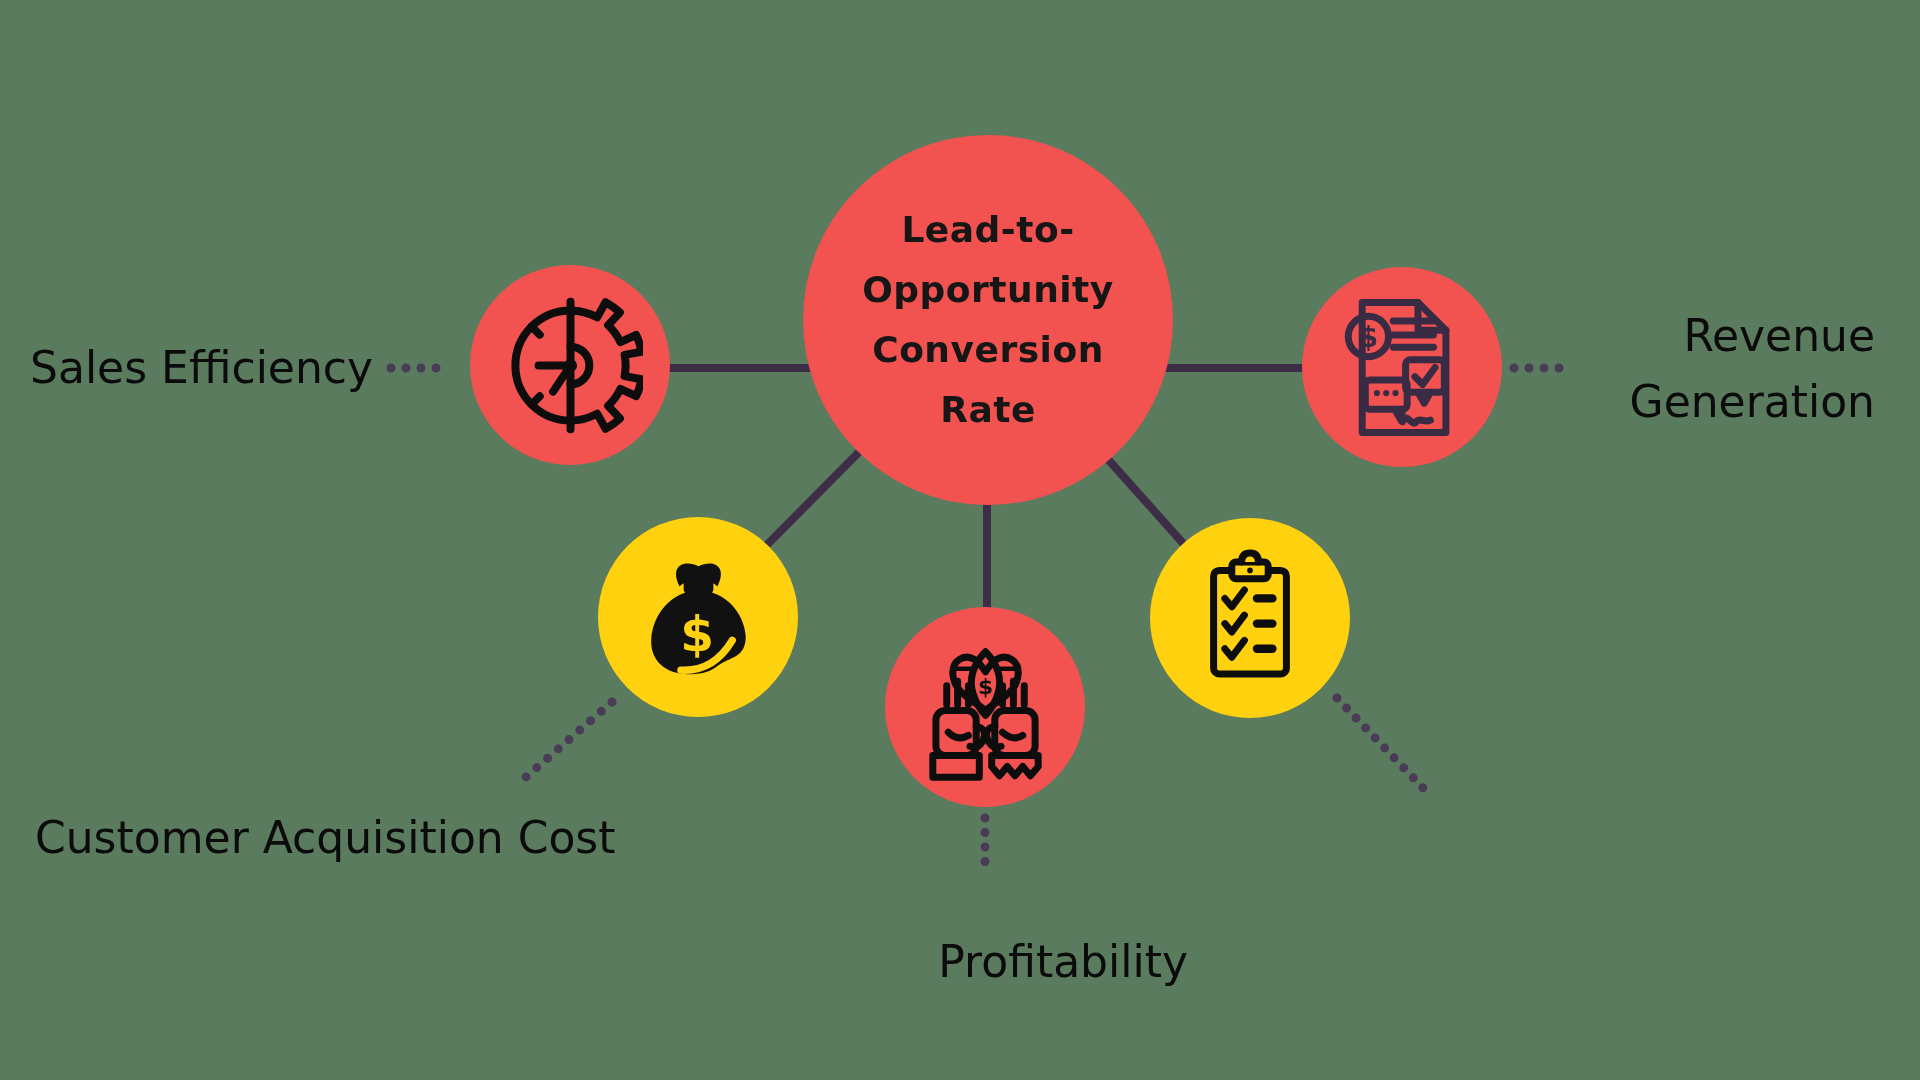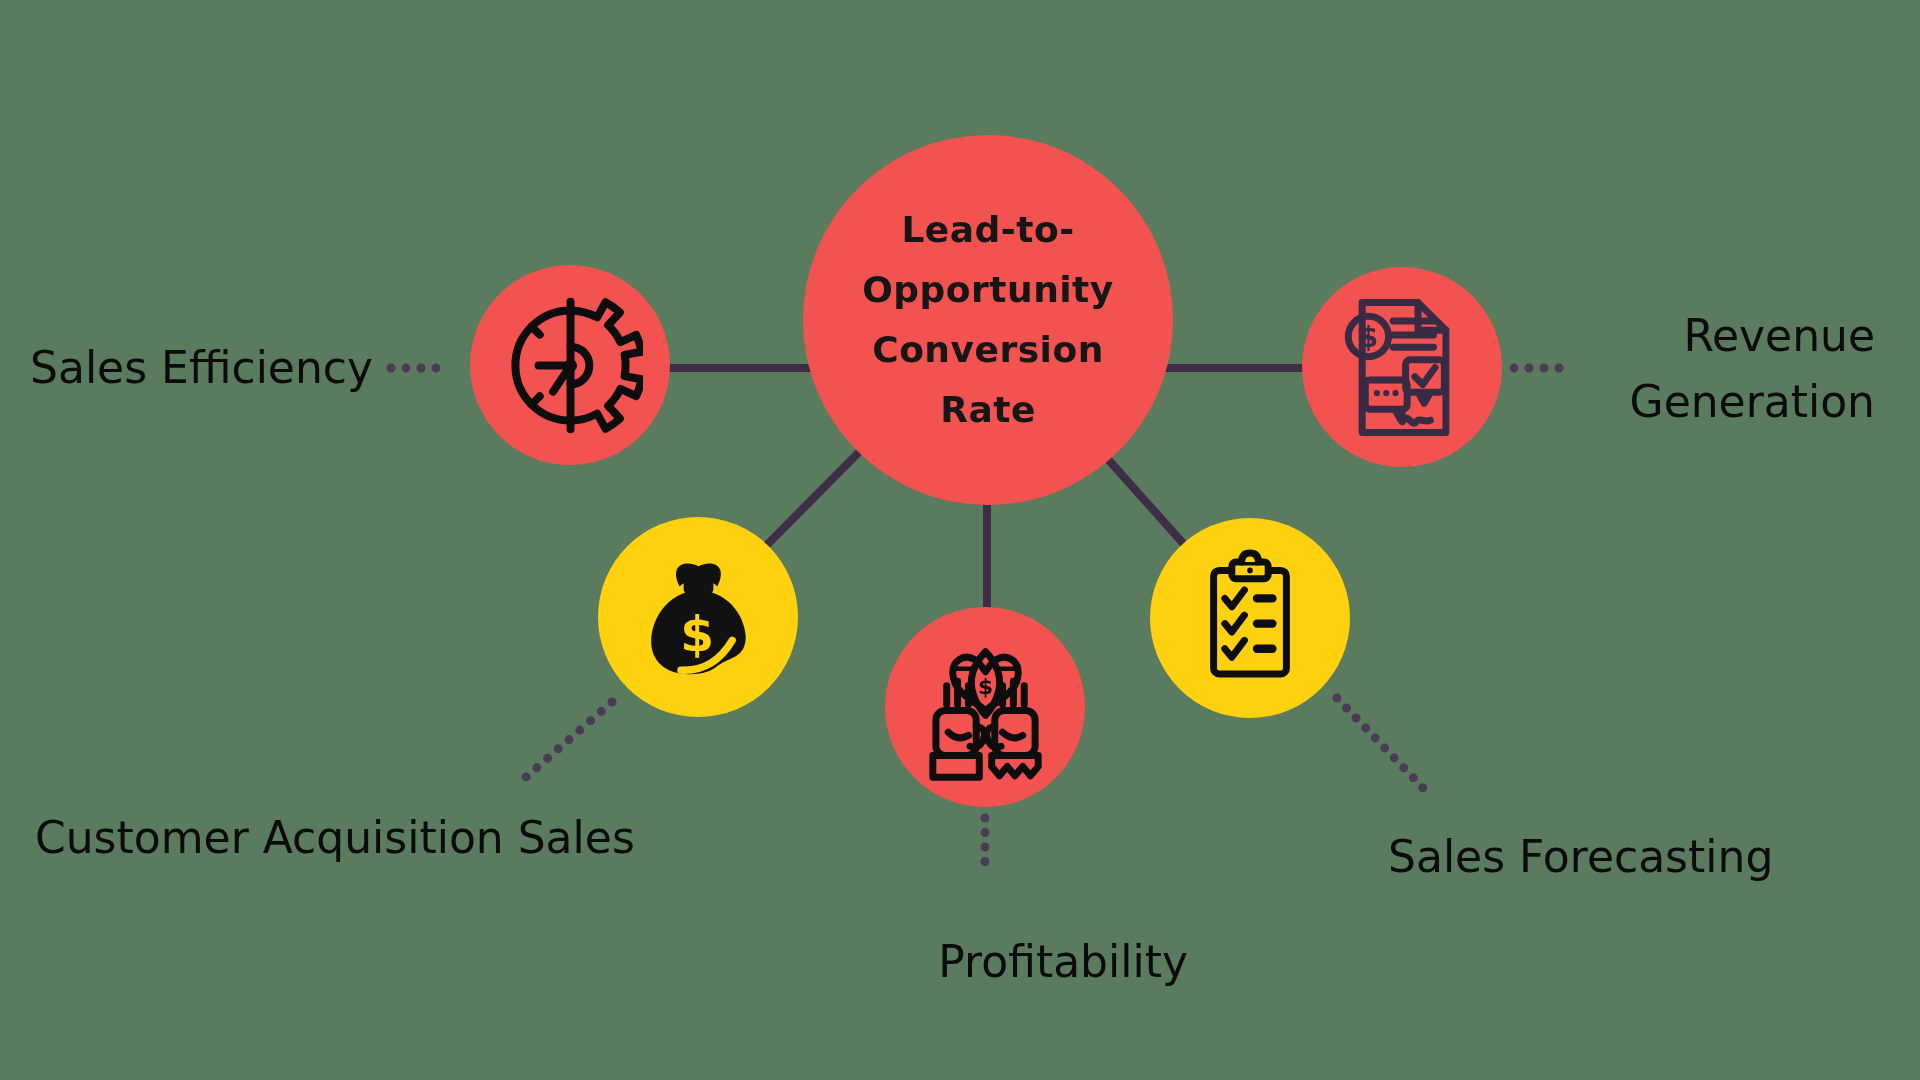--- a/index.html
+++ b/index.html
@@ -104,21 +104,21 @@
 
   <div class="circle node n-customer-acquisition-cost" style="background-color: rgb(255, 209, 14);">
     <svg width="135" height="135" viewBox="0 0 100 100">
       <path d="M36 27 C28 11 40 7 50 12 C60 7 72 11 64 27 C60 23 54 22 50 23 C46 22 40 23 36 27 Z" fill="#111111"></path>
       <rect x="39" y="20" width="22" height="13" rx="4" fill="#111111"></rect>
       <path d="M50 30 C30 30 16 48 15 66 C14 83 27 93 45 92 C53 92 59 90 64 86 C73 79 85 80 85 64 C84 47 70 30 50 30 Z" fill="#111111"></path>
       <path d="M37 89 C53 90 66 82 75 67" stroke="var(--yellow)" stroke-width="5.5" fill="none" stroke-linecap="round"></path>
       <text x="49" y="75" font-size="36" font-weight="bold" text-anchor="middle" fill="var(--yellow)" font-family="'DejaVu Sans','Liberation Sans',sans-serif">$</text>
     </svg>
   </div>
-  <div class="label l-customer-acquisition-cost">Customer Acquisition Sales</div>
+  <div class="label l-customer-acquisition-cost">Customer Acquisition Cost</div>
 
   <div class="circle node n-profitability" style="background-color: rgb(242, 83, 80);">
     <svg width="155" height="155" viewBox="0 0 100 100">
       <g stroke="#0D0D0D" stroke-width="4.5" fill="none" stroke-linecap="round" stroke-linejoin="round">
         <path d="M50 52 C42 45 30 41 29 29 C28 20 36 15 43 19 C46 21 48 24 50 27 C52 24 54 21 57 19 C64 15 72 20 71 29 C70 41 58 45 50 52 Z"></path>
         <path d="M31 25 H41 M57 25 H69" stroke-width="3"></path>
         <path d="M50 14 C58 22 61 32 58 41 C56 48 53 52 50 55 C47 52 44 48 42 41 C39 32 42 22 50 14 Z"></path>
         <path d="M25 48 V36 M32 48 V33 M39 48 V36"></path>
         <rect x="18" y="52" width="26" height="29" rx="6"></rect>
         <path d="M44 62 Q52 64 48 72 Q45 77 40 75"></path>
@@ -144,15 +144,14 @@
         <path d="M32 36 L37 42 L46 30"></path>
         <path d="M32 54 L37 60 L46 48"></path>
         <path d="M32 72 L37 78 L46 66"></path>
       </g>
       <circle cx="50" cy="16" r="2" fill="#0D0D0D"></circle>
       <rect x="52" y="33" width="17" height="6" rx="3" fill="#0D0D0D"></rect>
       <rect x="52" y="51" width="17" height="6" rx="3" fill="#0D0D0D"></rect>
       <rect x="52" y="69" width="17" height="6" rx="3" fill="#0D0D0D"></rect>
     </svg>
   </div>
-  <div class="label l-sales-forecasting">Sales Forecasting</div>
 
 </div>
 
 </body></html>

